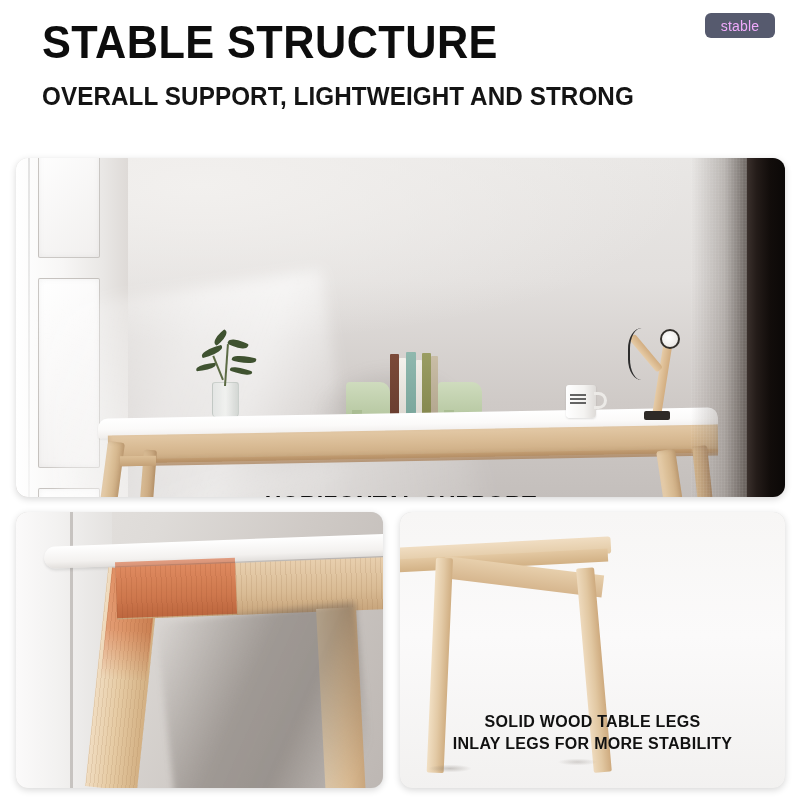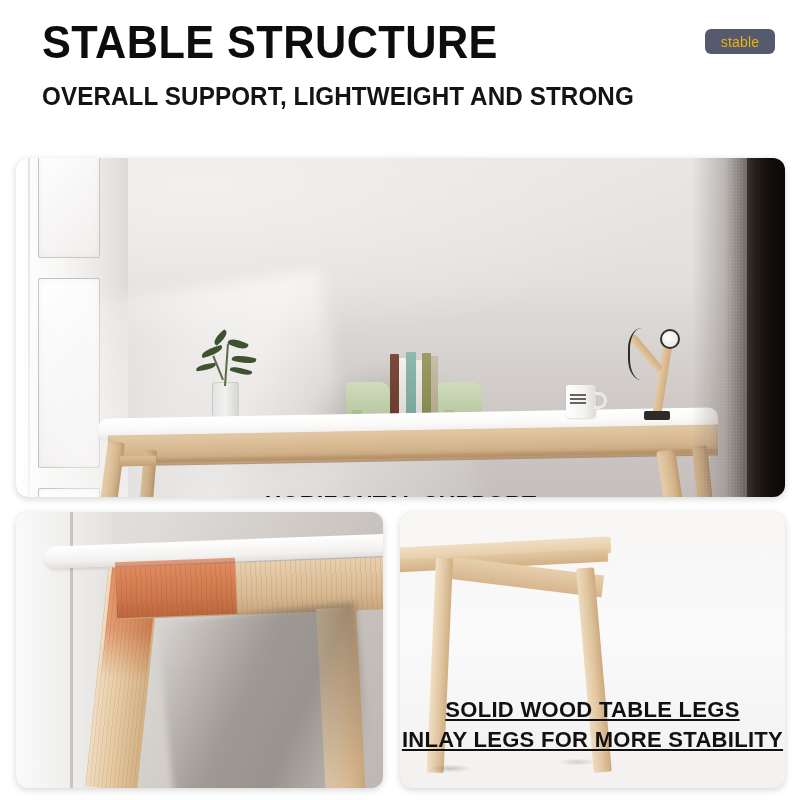--- a/index.html
+++ b/index.html
@@ -26,21 +26,21 @@
     font-size:25.5px; font-weight:bold; letter-spacing:0.1px;
     color:#141414; white-space:nowrap;
     transform:scaleX(0.95); transform-origin:left center;
   }
 
   .badge {
     position:absolute; left:705px; top:13px;
     width:70px; height:25px; border-radius:6px;
     background:#565a6e;
     display:flex; align-items:center; justify-content:center;
-    color:#eab308; font-size:14px; letter-spacing:0.2px;margin-top:16px;
+    color:#f0abfc; font-size:14px; letter-spacing:0.2px;
   }
 
   
   .panel {
     position:absolute; border-radius:12px; overflow:hidden;
     box-shadow:0 2px 7px rgba(0,0,0,.16);
     background:#dcdcdc;
   }
   .hero   { left:16px;  top:158px; width:769px; height:339px; }
   .bl     { left:16px;  top:512px; width:367px; height:276px; }
@@ -310,21 +310,21 @@
     letter-spacing:0.3px; line-height:1.34; z-index:6;
     text-shadow:0 1px 1px rgba(255,255,255,.18);
   }
   .hero-cap {
     left:0; right:0; top:332px; text-align:center; font-size:23px;
   }
   .bl-cap {
     right:14px; bottom:38px; text-align:right; font-size:17.5px;
   }
   .br-cap {
-    left:0; right:0; bottom:34px; text-align:center; font-size:22px;text-decoration:underline;
+    left:0; right:0; bottom:34px; text-align:center; font-size:16px;
   }
 </style>
 </head>
 <body>
 
 <div class="header">
   <div class="title">STABLE STRUCTURE</div>
   <div class="subtitle">OVERALL SUPPORT, LIGHTWEIGHT AND STRONG</div>
   <div class="badge">stable</div>
 </div>

